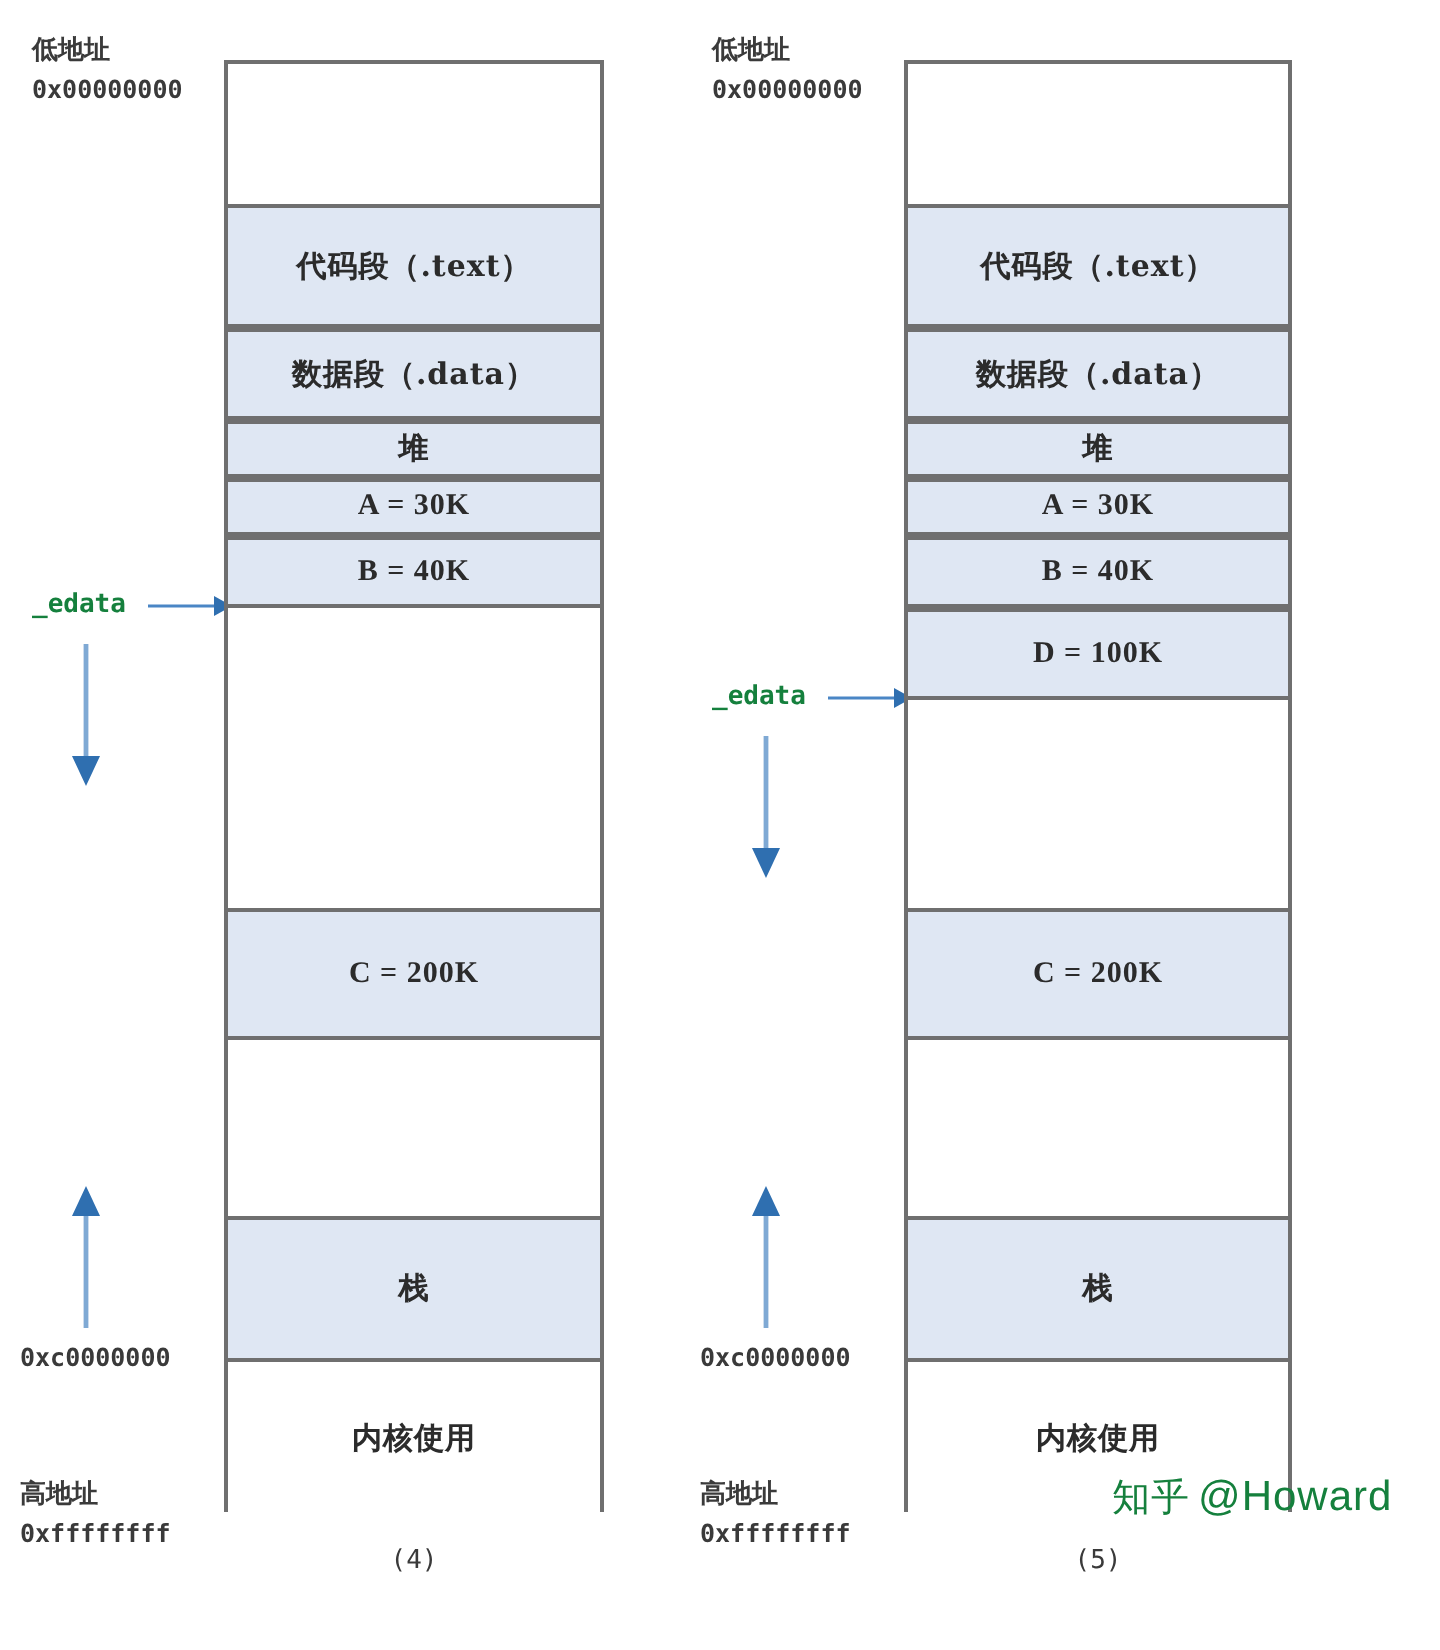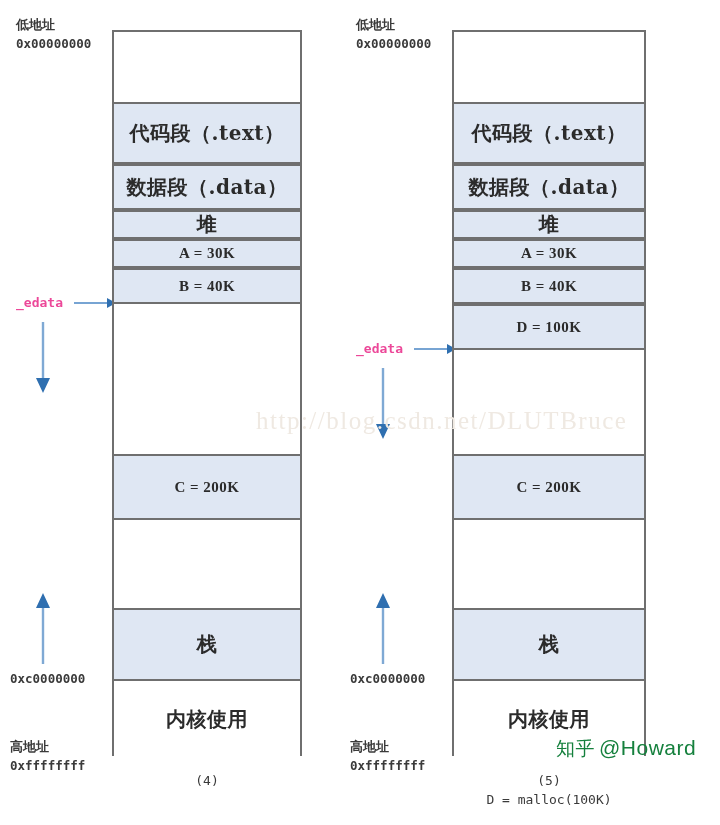--- a/index.html
+++ b/index.html
@@ -92,21 +92,21 @@
   .seg.filled {
     background: #dfe7f3;
     border-top: 2px solid #6f6f6f;
     border-bottom: 2px solid #6f6f6f;
   }
   .seg.empty {
     background: #ffffff;
   }
   .seg .cjk {
     font-family: "DejaVu Serif", "Liberation Serif", serif;
-    font-size: 20px;
+    font-size: 15px;
     font-weight: bold;
   }
 
   
   .side-label {
     position: absolute;
     font-family: "DejaVu Sans Mono", "Liberation Mono", monospace;
     font-size: 12.5px;
     font-weight: bold;
     color: #3a3a3a;
@@ -117,21 +117,21 @@
     font-family: "DejaVu Sans", "Liberation Sans", sans-serif;
     font-size: 13px;
     font-weight: bold;
   }
 
   .edata-label {
     position: absolute;
     font-family: "DejaVu Sans Mono", "Liberation Mono", monospace;
     font-size: 13px;
     font-weight: bold;
-    color: #ec4899;
+    color: #15803d;
     white-space: nowrap;
   }
 
   
   .arrow-svg {
     position: absolute;
     overflow: visible;
     pointer-events: none;
   }
 
@@ -278,22 +278,20 @@
         <div class="seg filled" style="top: 576px; height: 73px;">
           <span class="cjk">栈</span>
         </div>
         <div class="seg empty" style="top: 649px; height: 77px;">
           <span class="cjk">内核使用</span>
         </div>
       </div>
 
     <div class="caption" style="left:112px; top:772px; width:194px;">
       <span class="cap-num">(5)</span>
-      <span class="cap-code">D = malloc(100K)</span>
     </div>
   </div>
 
-  <div class="watermark-url">http://blog.csdn.net/DLUTBruce</div>
   <div class="watermark-zhihu">
     <span class="wm-zh">知乎</span><span>@Howard</span>
   </div>
 
 </div>
 
 </body></html>

